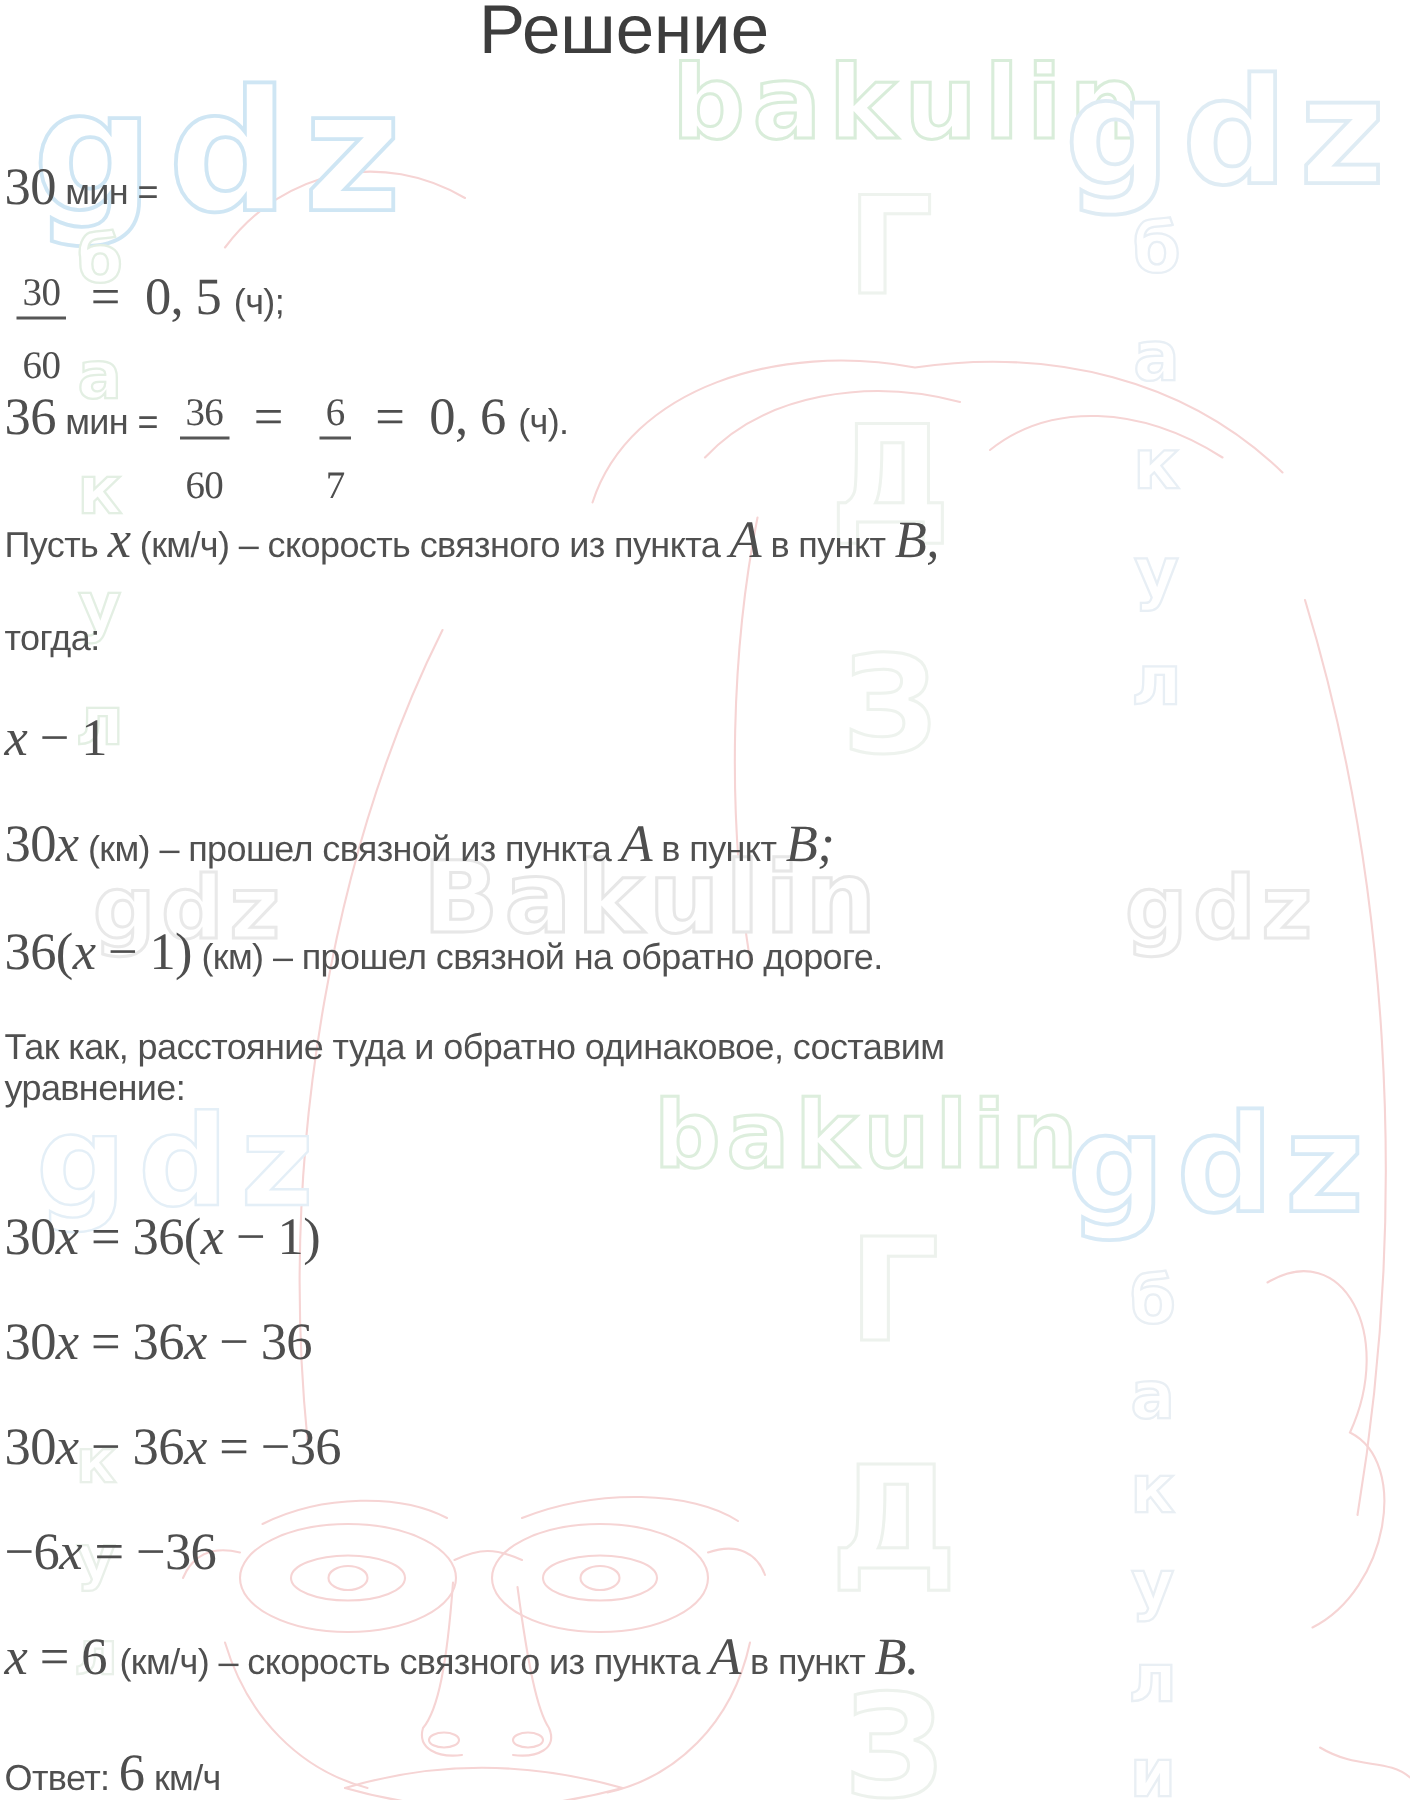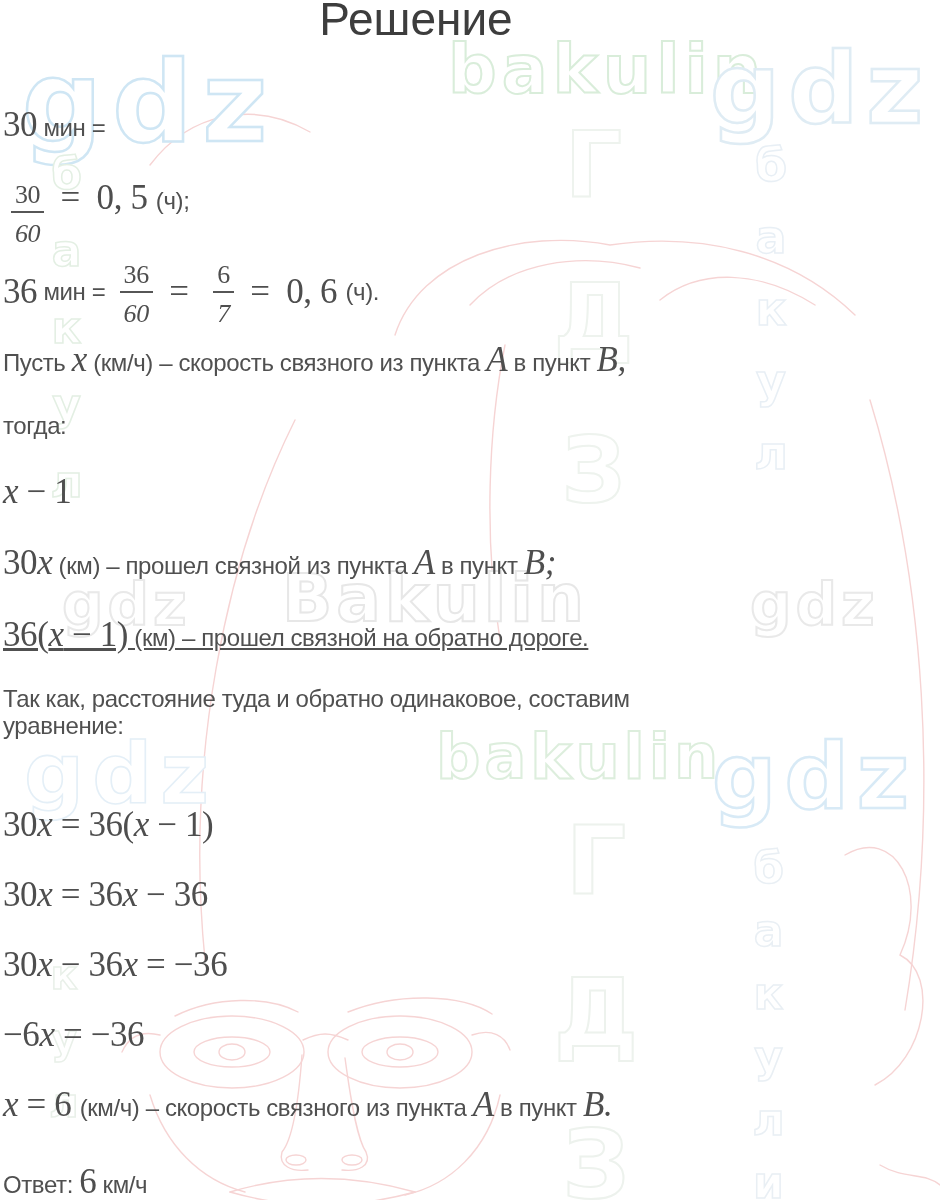--- a/index.html
+++ b/index.html
@@ -29,21 +29,21 @@
   .seg-sans{font-family:"Liberation Sans",sans-serif;font-size:24px;white-space:pre;}
   .seg-math{font-family:"Liberation Serif",serif;font-size:35px;color:#4e4e4e;white-space:pre;}
   .seg-mathit{font-family:"Liberation Serif",serif;font-style:italic;font-size:35px;color:#4e4e4e;white-space:pre;}
   .frac{
     display:inline-flex;flex-direction:column;align-items:center;
     font-family:"Liberation Serif",serif;font-size:26px;color:#4e4e4e;
     line-height:1.15;margin:0 8px;vertical-align:middle;align-self:center;
     transform:translateY(2px);
   }
   .frac .num{border-bottom:2px solid #565656;padding:0 4px 1px 4px;}
-  .frac .den{padding:6px 4px 0 4px;font-style:italic;}
+  .frac .den{padding:16px 4px 0 4px;}
 </style>
 </head>
 <body>
 
 <svg id="face-layer" viewBox="0 0 940 1200" fill="none" stroke="#f6d4d4" stroke-width="1.4" stroke-linecap="round">
   <path d="M 395 335 C 420 258 520 228 610 245 C 700 232 790 252 855 315"></path>
   <path d="M 470 305 C 510 262 580 252 640 268"></path>
   <path d="M 660 300 C 700 268 760 270 815 305"></path>
   <path d="M 150 165 C 190 112 255 100 310 132"></path>
   <path d="M 505 345 C 488 430 484 540 500 640"></path>
@@ -88,26 +88,26 @@
     <div class="wm wm-vert" style="left: 746px; top: 842px; font-size: 44px; letter-spacing: 12px; -webkit-text-stroke: 1.5px rgb(233, 239, 244);">бакулин</div>
     <div class="wm wm-vert" style="left: 44px; top: 148px; font-size: 44px; letter-spacing: 26px; -webkit-text-stroke: 1.5px rgb(227, 239, 227);">бакул</div>
     <div class="wm wm-vert" style="left: 44px; top: 952px; font-size: 40px; letter-spacing: 18px; -webkit-text-stroke: 1.5px rgb(233, 240, 233);">кул</div>
   </div>
 
 <div id="content">
   <h1>Решение</h1>
   <div id="lines">
       <div class="line" style="top: 105px;"><span class="seg-math">30</span><span class="seg-sans"> мин =</span></div>
       <div class="line" style="top: 178px;"><span class="frac"><span class="num">30</span><span class="den">60</span></span><span class="seg-math"> =  0, 5 </span><span class="seg-sans">(ч);</span></div>
-      <div class="line" style="top: 258px; align-items: center;"><span class="seg-math">36</span><span class="seg-sans"> мин = </span><span class="frac"><span class="num">36</span><span class="den">60</span></span><span class="seg-math"> =  </span><span class="frac"><span class="num">6</span><span class="den">7</span></span><span class="seg-math"> =  0, 6 </span><span class="seg-sans">(ч).</span></div>
+      <div class="line" style="top: 258px;"><span class="seg-math">36</span><span class="seg-sans"> мин = </span><span class="frac"><span class="num">36</span><span class="den">60</span></span><span class="seg-math"> =  </span><span class="frac"><span class="num">6</span><span class="den">7</span></span><span class="seg-math"> =  0, 6 </span><span class="seg-sans">(ч).</span></div>
       <div class="line" style="top: 340px;"><span class="seg-sans">Пусть </span><span class="seg-mathit">x</span><span class="seg-sans"> (км/ч) – скорость связного из пункта </span><span class="seg-mathit">A</span><span class="seg-sans"> в пункт </span><span class="seg-mathit">B,</span></div>
       <div class="line" style="top: 412px;"><span class="seg-sans">тогда:</span></div>
       <div class="line" style="top: 472px;"><span class="seg-mathit">x</span><span class="seg-math"> − 1 </span></div>
       <div class="line" style="top: 543px;"><span class="seg-math">30</span><span class="seg-mathit">x</span><span class="seg-sans"> (км) – прошел связной из пункта </span><span class="seg-mathit">A</span><span class="seg-sans"> в пункт </span><span class="seg-mathit">B;</span></div>
-      <div class="line" style="top: 615px; text-decoration: underline;"><span class="seg-math">36(</span><span class="seg-mathit">x</span><span class="seg-math"> − 1)</span><span class="seg-sans"> (км) – прошел связной на обратно дороге.</span></div>
+      <div class="line" style="top: 615px;"><span class="seg-math">36(</span><span class="seg-mathit">x</span><span class="seg-math"> − 1)</span><span class="seg-sans"> (км) – прошел связной на обратно дороге.</span></div>
       <div class="line" style="top: 685px;"><span class="seg-sans">Так как, расстояние туда и обратно одинаковое, составим</span></div>
       <div class="line" style="top: 712px;"><span class="seg-sans">уравнение:</span></div>
       <div class="line" style="top: 805px;"><span class="seg-math">30</span><span class="seg-mathit">x</span><span class="seg-math"> = 36(</span><span class="seg-mathit">x</span><span class="seg-math"> − 1)</span></div>
       <div class="line" style="top: 875px;"><span class="seg-math">30</span><span class="seg-mathit">x</span><span class="seg-math"> = 36</span><span class="seg-mathit">x</span><span class="seg-math"> − 36</span></div>
       <div class="line" style="top: 945px;"><span class="seg-math">30</span><span class="seg-mathit">x</span><span class="seg-math"> − 36</span><span class="seg-mathit">x</span><span class="seg-math"> = −36</span></div>
       <div class="line" style="top: 1015px;"><span class="seg-math">−6</span><span class="seg-mathit">x</span><span class="seg-math"> = −36</span></div>
       <div class="line" style="top: 1085px;"><span class="seg-mathit">x</span><span class="seg-math"> = 6 </span><span class="seg-sans">(км/ч) – скорость связного из пункта </span><span class="seg-mathit">A</span><span class="seg-sans"> в пункт </span><span class="seg-mathit">B.</span></div>
       <div class="line" style="top: 1162px;"><span class="seg-sans">Ответ: </span><span class="seg-math">6</span><span class="seg-sans"> км/ч</span></div>
     </div>
 </div>

